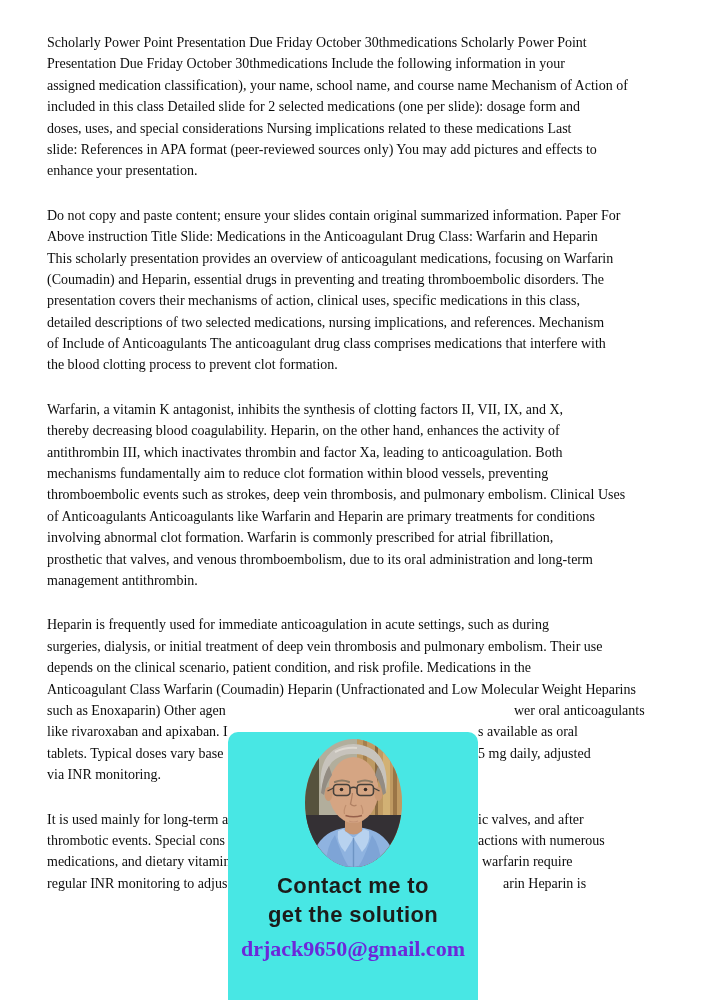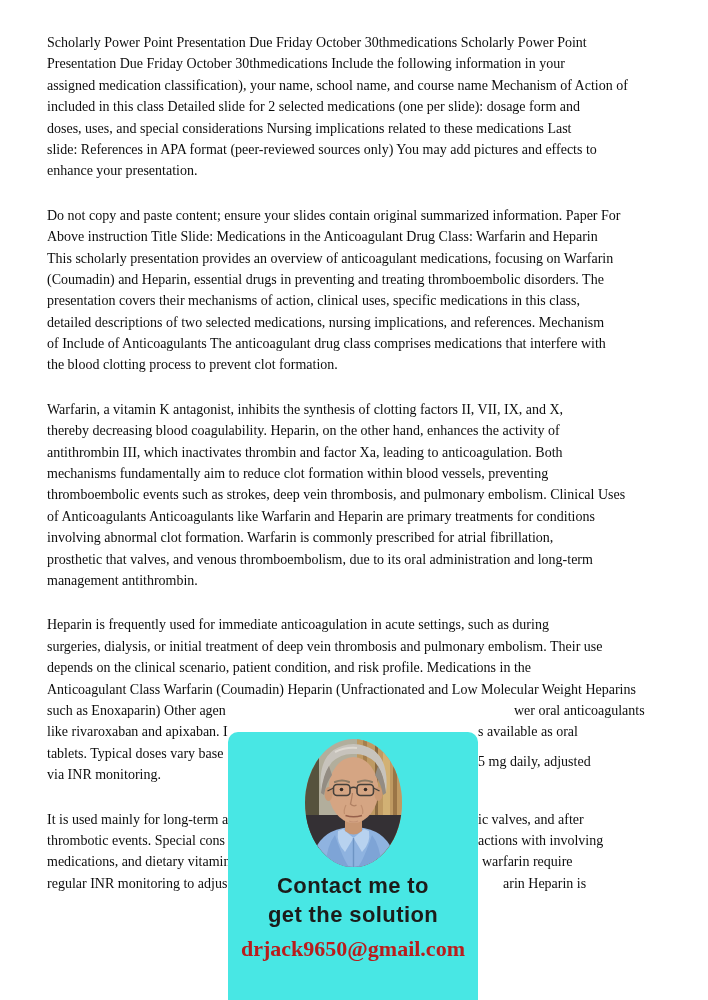--- a/index.html
+++ b/index.html
@@ -51,26 +51,26 @@
         <div class="line">prosthetic that valves, and venous thromboembolism, due to its oral administration and long-term</div>
         <div class="line">management antithrombin.</div>
       </div>
       <div class="para">
         <div class="line">Heparin is frequently used for immediate anticoagulation in acute settings, such as during</div>
         <div class="line">surgeries, dialysis, or initial treatment of deep vein thrombosis and pulmonary embolism. Their use</div>
         <div class="line">depends on the clinical scenario, patient condition, and risk profile. Medications in the</div>
         <div class="line">Anticoagulant Class Warfarin (Coumadin) Heparin (Unfractionated and Low Molecular Weight Heparins</div>
         <div class="line"><span>such as Enoxaparin) Other agen</span><span class="rfrag" style="left: 431px; margin-left: 36px;">wer oral anticoagulants</span></div>
         <div class="line"><span>like rivaroxaban and apixaban. I</span><span class="rfrag" style="left: 431px;">s available as oral</span></div>
-        <div class="line"><span>tablets. Typical doses vary base</span><span class="rfrag" style="left: 431px; margin-top: 8px;">5 mg daily, adjusted</span></div>
+        <div class="line"><span>tablets. Typical doses vary base</span><span class="rfrag" style="left: 431px;">5 mg daily, adjusted</span></div>
         <div class="line">via INR monitoring.</div>
       </div>
       <div class="para">
         <div class="line"><span>It is used mainly for long-term a</span><span class="rfrag" style="left: 431px;">ic valves, and after</span></div>
-        <div class="line"><span>thrombotic events. Special cons</span><span class="rfrag" style="left: 431px;">actions with involving</span></div>
+        <div class="line"><span>thrombotic events. Special cons</span><span class="rfrag" style="left: 431px;">actions with numerous</span></div>
         <div class="line"><span>medications, and dietary vitamin</span><span class="rfrag" style="left: 435px;">warfarin require</span></div>
         <div class="line"><span>regular INR monitoring to adjus</span><span class="rfrag" style="left: 456px;">arin Heparin is</span></div>
       </div>
     </div>
 
   <div class="overlay" style="background: rgb(72, 231, 228);">
     <div class="photo-wrap">
       <svg width="97" height="128" viewBox="0 0 97 128" xmlns="http://www.w3.org/2000/svg">
         <defs>
           <clipPath id="ovalClip">
@@ -128,16 +128,16 @@
 
           <path d="M40.5 76.5 Q48.5 79 57 76.5" stroke="#96604b" stroke-width="1.6" fill="none"></path>
           <path d="M44 82 Q48.5 84 53 82" stroke="#c49275" stroke-width="1.1" fill="none"></path>
         </g>
       </svg>
     </div>
     <div class="contact-block" style="color: rgb(28, 28, 26);">
       <div>Contact me to</div>
       <div>get the solution</div>
     </div>
-    <div class="email" style="color: #b91c1c;">drjack9650@gmail.com</div>
+    <div class="email" style="color: #6d28d9;">drjack9650@gmail.com</div>
   </div>
 
 </div>
 
 </body></html>

